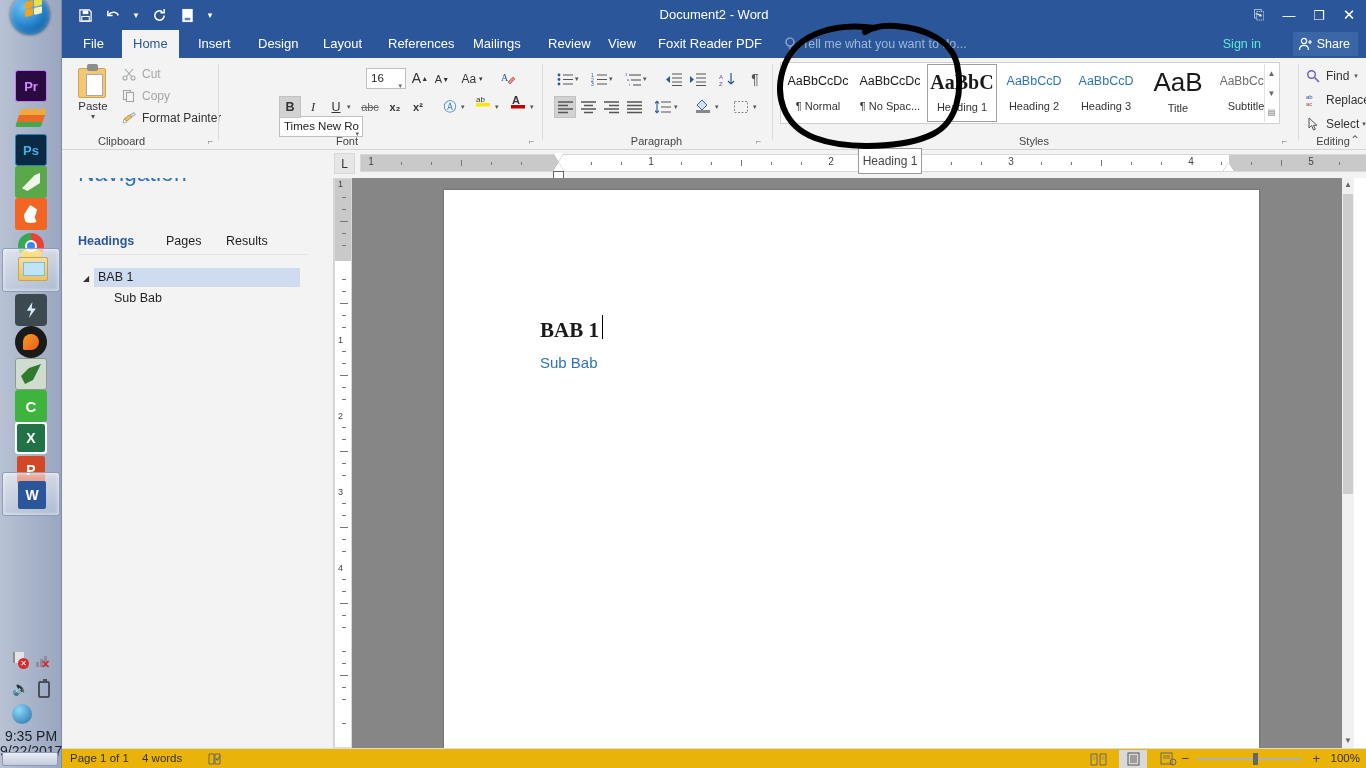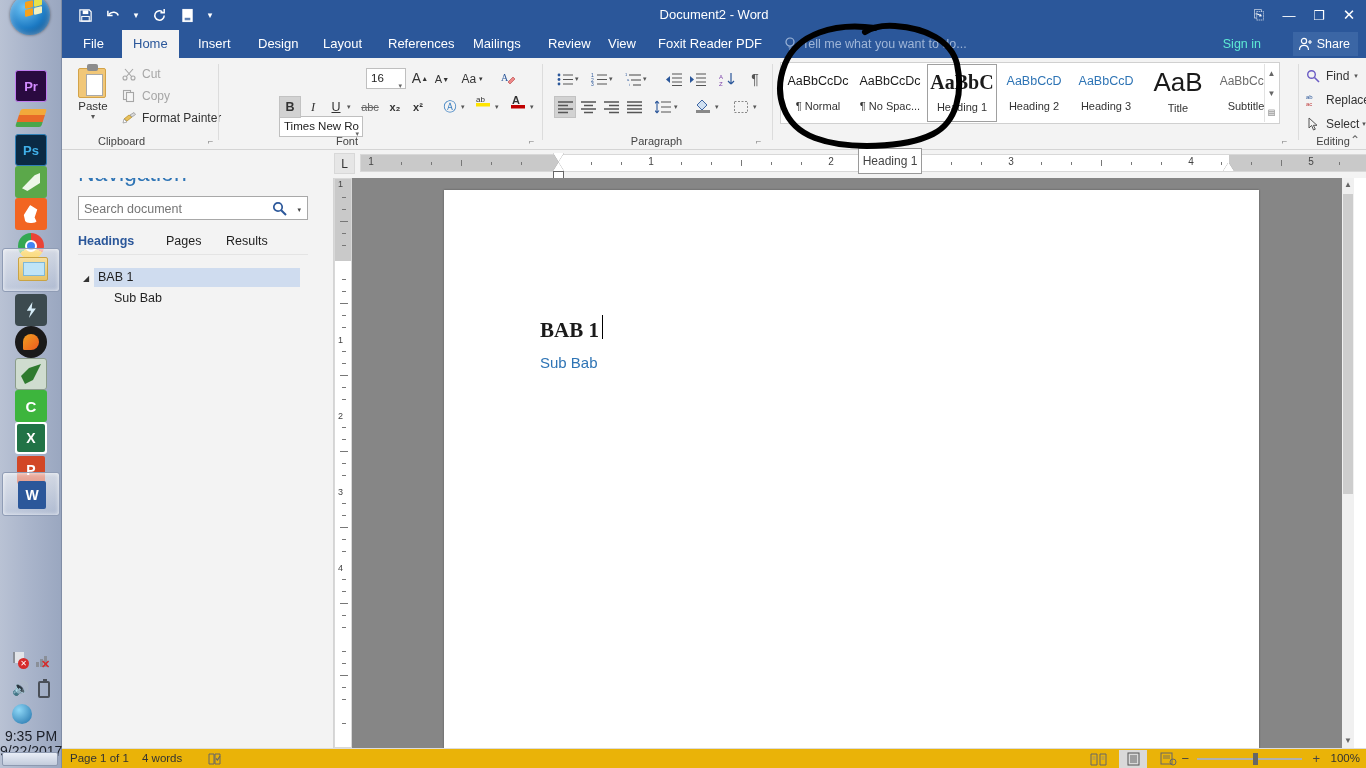--- a/index.html
+++ b/index.html
@@ -764,20 +764,21 @@
           <div class="sty" style="left:430px;">
             <div class="prev" style="color:#6b6b6b;font-size:12px;">AaBbCcD</div>
             <div class="nm">Subtitle</div>
           </div>
           <div class="gal-scroll">
             <div>▲</div>
             <div>▼</div>
             <div>▤</div>
           </div>
         </div>
+        <div class="grp-label">Styles</div>
         <div class="dlg-launch" style="left:508px;">⌐</div>
       </div>
       <div class="grp-sep" style="left:1236px;"></div>
 
       <div class="grp" style="left:1238px; width:66px;">
         <div class="cmd" style="left:4px;top:8px;">
           <span class="ci">
             <svg width="14" height="14" viewBox="0 0 14 14">
                 <circle cx="5.5" cy="5.5" r="3.8" fill="none" stroke="#6b5cc4" stroke-width="1.4"></circle>
                 <path d="M8.5 8.5L13 13" stroke="#6b5cc4" stroke-width="1.6"></path>
@@ -807,30 +808,20 @@
         <div class="grp-label">Editing</div>
       </div>
       <div class="collapse-ribbon">⌃</div>
     </div>
 
     <div class="navpane">
       <div class="nav-title">Navigation</div>
       <div class="nav-dd">▾</div>
       <div class="nav-close">✕</div>
 
-      <div class="nav-search">
-        <input type="text" placeholder="Search document" style="">
-        <span class="mag">
-          <svg width="15" height="15" viewBox="0 0 15 15">
-              <circle cx="6" cy="6" r="4.2" fill="none" stroke="#2b579a" stroke-width="1.7"></circle>
-              <path d="M9.2 9.2L14 14" stroke="#2b579a" stroke-width="2"></path>
-            </svg>
-        </span>
-        <span class="dd">▾</span>
-      </div>
 
       <div class="nav-tabs">
         <div class="nav-tab sel" style="left:0;">Headings</div>
         <div class="nav-tab" style="left:88px;">Pages</div>
         <div class="nav-tab" style="left:148px;">Results</div>
       </div>
       <div class="nav-underline"></div>
 
       <div class="nav-arrow" style="left:21px;top:124px;">◢</div>
       <div class="nav-item sel" style="left:32px;top:118px;width:206px;padding-left:4px;">BAB 1</div>

